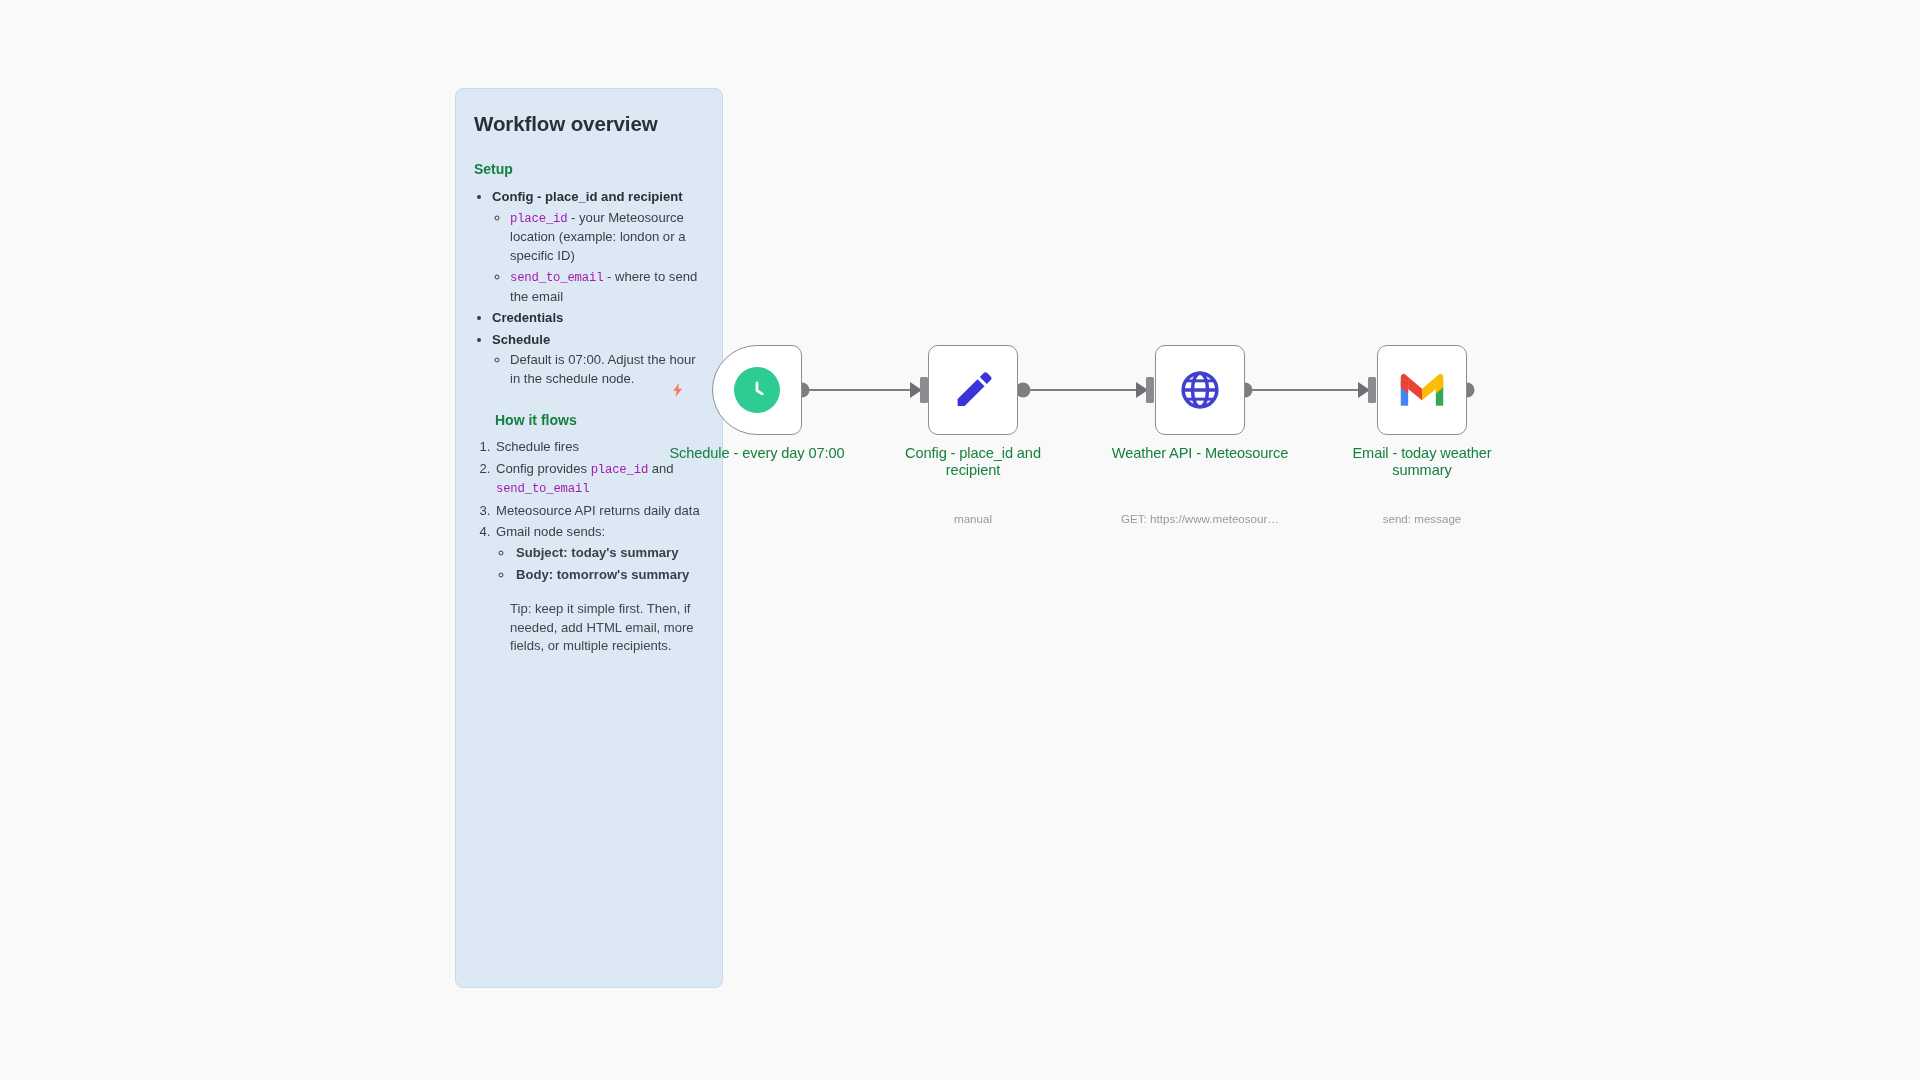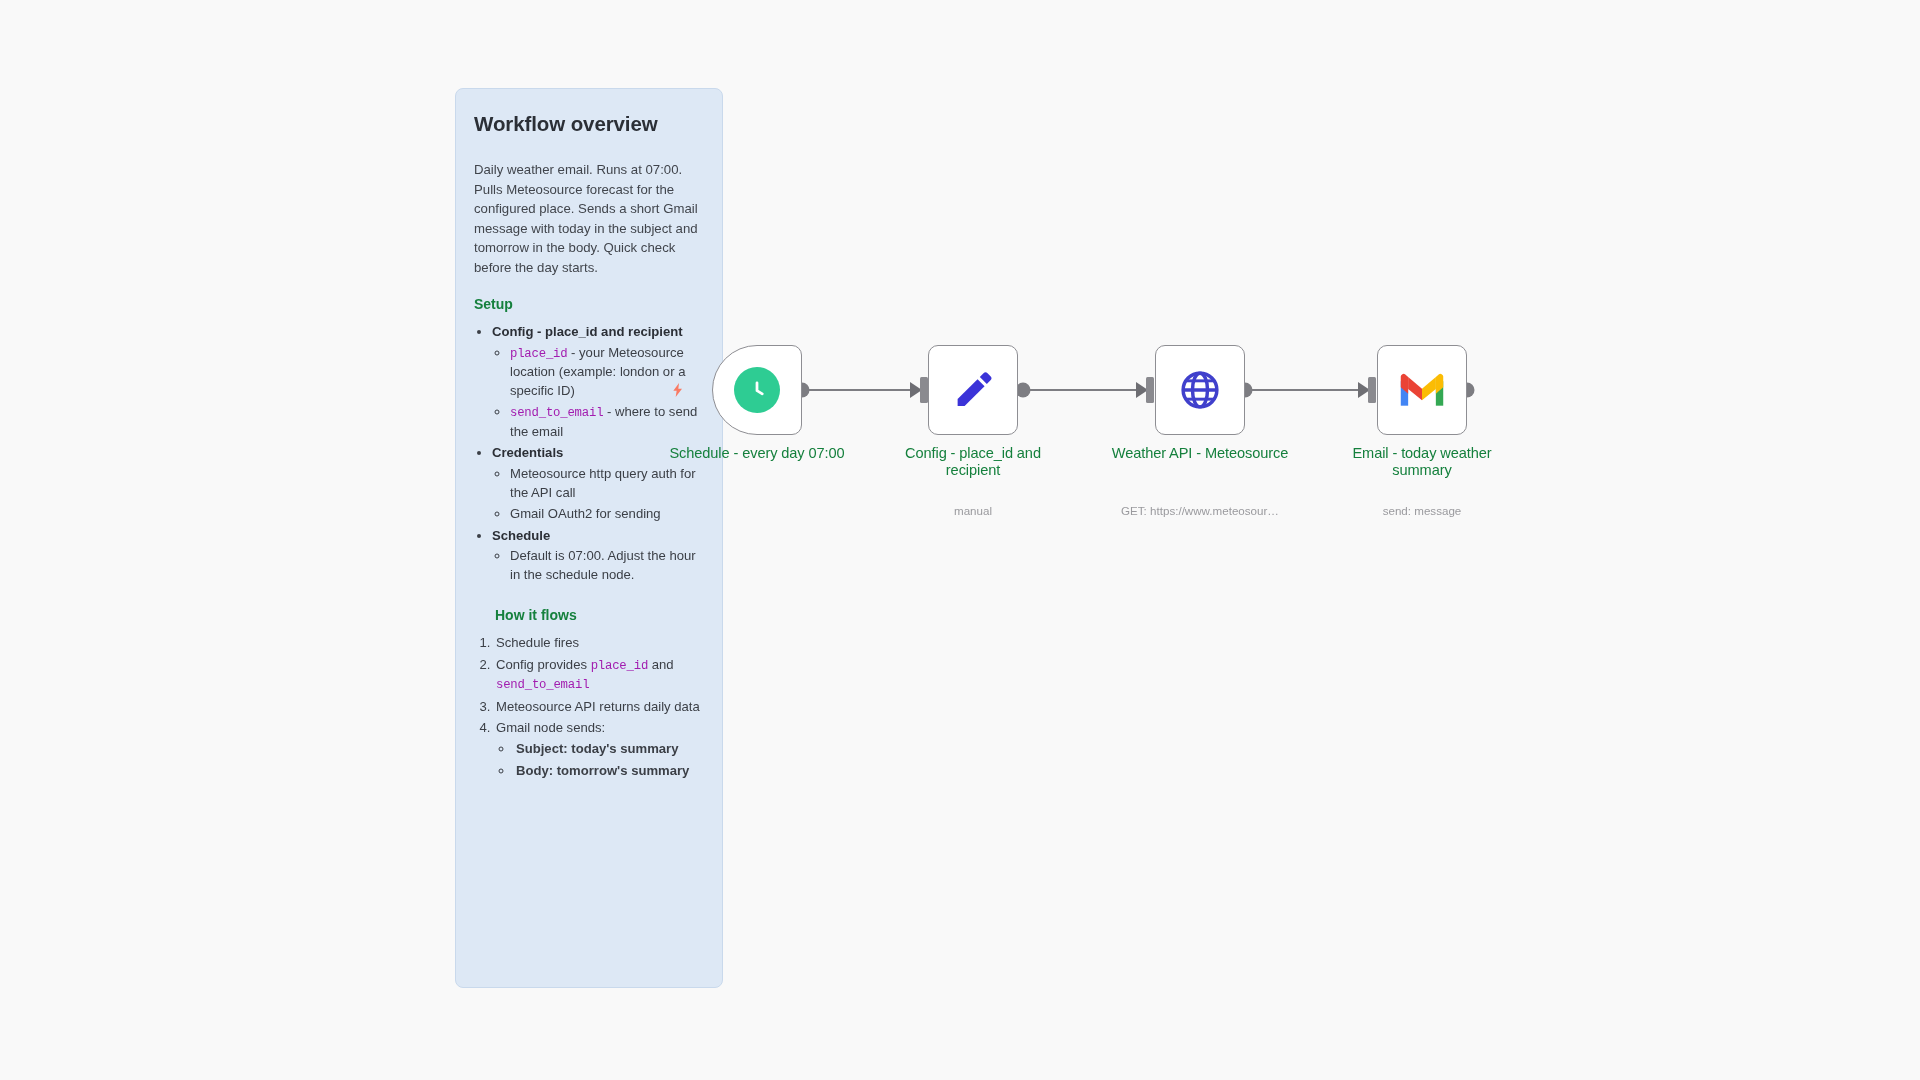--- a/index.html
+++ b/index.html
@@ -154,58 +154,53 @@
     top: 140px;
     left: -60px;
     width: 210px;
     text-align: center;
     font-size: 11.6px;
     color: #9a9a9e;
     white-space: nowrap;
     overflow: hidden;
     text-overflow: ellipsis;
   }
-  .node-sub.two-line-offset { top: 159px; }
+  .node-sub.two-line-offset { top: 167px; }
   .node-label.two-line { top: 100px; }
 
   
   .icon-clock-wrap {
     width: 46px; height: 46px;
     border-radius: 50%;
     background: #2ecc93;
     display: flex; align-items: center; justify-content: center;
   }
 </style>
 </head>
 <body>
 
 <div id="canvas">
 
   <div id="sticky-note">
 
     <div class="note-title">Workflow overview</div>
 
-    <p class="note-para">Daily weather email. Runs at 07:00. Pulls Meteosource forecast for the configured place. Sends a short Gmail message with today in the subject and tomorrow in the body. Quick check before the day starts.</p>
 
     <h3 class="note-h">Setup</h3>
 
     <ul>
       <li class="strong-item">
         <span class="li-label">Config - place_id and recipient</span>
         <ul>
           <li><span class="code">place_id</span><span> - your Meteosource location (example: london or a specific ID)</span></li>
           <li><span class="code">send_to_email</span><span> - where to send the email</span></li>
         </ul>
       </li>
       <li class="strong-item">
         <span class="li-label">Credentials</span>
-        <ul>
-          <li>Meteosource http query auth for the API call</li>
-          <li>Gmail OAuth2 for sending</li>
-        </ul>
       </li>
       <li class="strong-item">
         <span class="li-label">Schedule</span>
         <ul>
           <li>Default is 07:00. Adjust the hour in the schedule node.</li>
         </ul>
       </li>
     </ul>
 
     <h3 class="note-h" style="margin-top:22px;padding-left:21px;">How it flows</h3>
@@ -216,20 +211,21 @@
       <li>Meteosource API returns daily data</li>
       <li>
         <span>Gmail node sends:</span>
         <ul>
           <li>Subject: today's summary</li>
           <li>Body: tomorrow's summary</li>
         </ul>
       </li>
     </ol>
 
+    <div class="tip">Tip: keep it simple first. Then, if needed, add HTML email, more fields, or multiple recipients.</div>
   </div>
 
   <svg id="trigger-bolt" viewBox="0 0 24 24">
     <path d="M13.5 1.5 L5 13 h5 l-1.5 9.5 L18 10 h-5.5 z" fill="#f97a63"></path>
   </svg>
 
   <svg id="connectors">
 
     <g>
       <line x1="802" y1="390" x2="916" y2="390" stroke="#7d7d82" stroke-width="2.2"></line>

